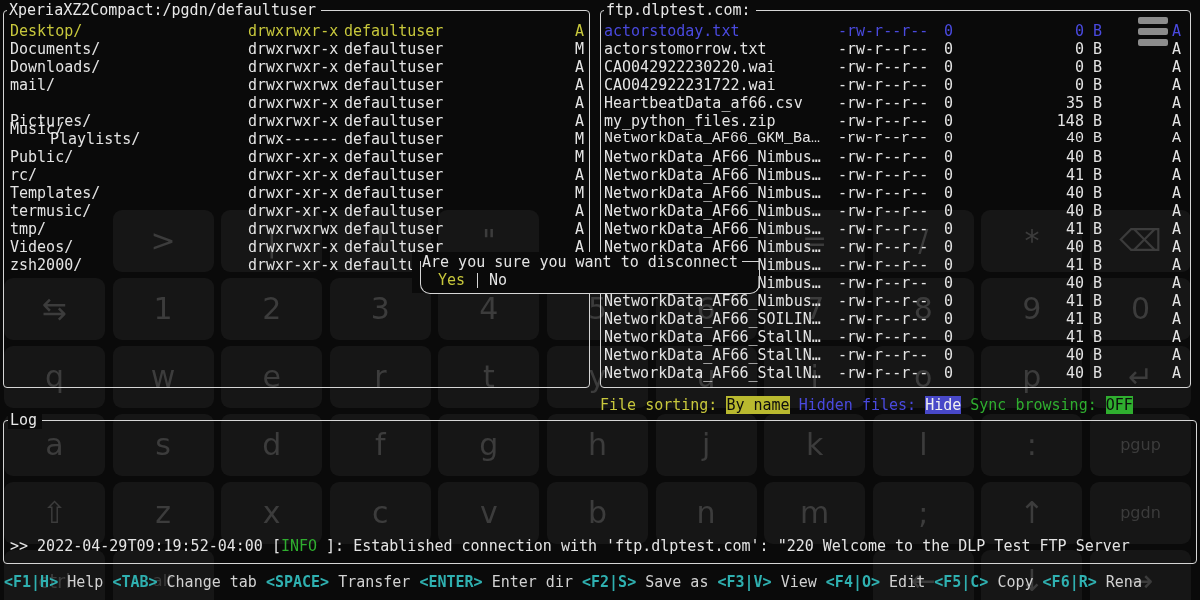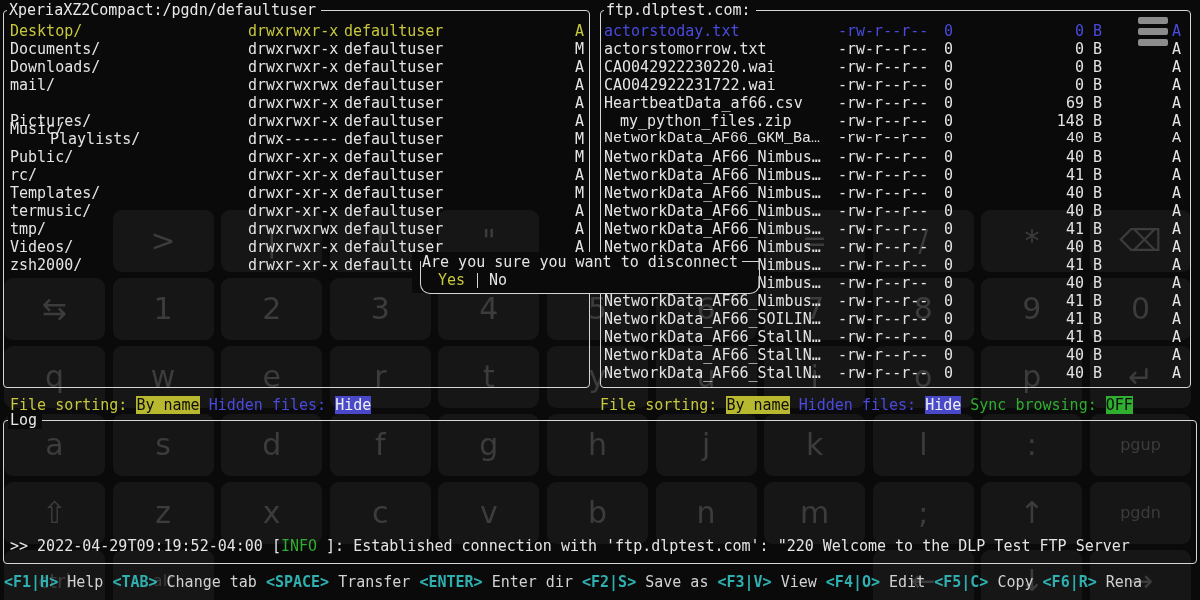--- a/index.html
+++ b/index.html
@@ -233,22 +233,22 @@
       <div class="frow" style="top: 256px;"><span class="cell" style="left:10px;">zsh2000/</span><span class="cell" style="left:248px;">drwxr-xr-x</span><span class="cell" style="left:344px;">defaultuser</span><span class="cell" style="left:575px;">A</span></div>
     </div>
 
   <div class="panel" style="left:600px;top:10px;width:589px;height:376px;"></div>
   <span class="ptitle" style="left:604px;top:1px;">ftp.dlptest.com:</span>
   <div id="right-rows">
       <div class="frow sel-blue" style="top: 22px;"><span class="cell" style="left:604px;">actorstoday.txt</span><span class="cell" style="left:838px;">-rw-r--r--</span><span class="cell" style="left:944px;">0</span><span class="cell" style="left:1030px;width:72px;text-align:right;">0 B</span><span class="cell" style="left:1172px;">A</span></div>
       <div class="frow" style="top: 40px;"><span class="cell" style="left:604px;">actorstomorrow.txt</span><span class="cell" style="left:838px;">-rw-r--r--</span><span class="cell" style="left:944px;">0</span><span class="cell" style="left:1030px;width:72px;text-align:right;">0 B</span><span class="cell" style="left:1172px;">A</span></div>
       <div class="frow" style="top: 58px;"><span class="cell" style="left:604px;">CAO042922230220.wai</span><span class="cell" style="left:838px;">-rw-r--r--</span><span class="cell" style="left:944px;">0</span><span class="cell" style="left:1030px;width:72px;text-align:right;">0 B</span><span class="cell" style="left:1172px;">A</span></div>
       <div class="frow" style="top: 76px;"><span class="cell" style="left:604px;">CAO042922231722.wai</span><span class="cell" style="left:838px;">-rw-r--r--</span><span class="cell" style="left:944px;">0</span><span class="cell" style="left:1030px;width:72px;text-align:right;">0 B</span><span class="cell" style="left:1172px;">A</span></div>
-      <div class="frow" style="top: 94px;"><span class="cell" style="left:604px;">HeartbeatData_af66.csv</span><span class="cell" style="left:838px;">-rw-r--r--</span><span class="cell" style="left:944px;">0</span><span class="cell" style="left:1030px;width:72px;text-align:right;">69 B</span><span class="cell" style="left:1172px;">A</span></div>
-      <div class="frow" style="top: 112px;"><span class="cell" style="left:604px;margin-left:16px;">my_python_files.zip</span><span class="cell" style="left:838px;">-rw-r--r--</span><span class="cell" style="left:944px;">0</span><span class="cell" style="left:1030px;width:72px;text-align:right;">148 B</span><span class="cell" style="left:1172px;">A</span></div>
+      <div class="frow" style="top: 94px;"><span class="cell" style="left:604px;">HeartbeatData_af66.csv</span><span class="cell" style="left:838px;">-rw-r--r--</span><span class="cell" style="left:944px;">0</span><span class="cell" style="left:1030px;width:72px;text-align:right;">35 B</span><span class="cell" style="left:1172px;">A</span></div>
+      <div class="frow" style="top: 112px;"><span class="cell" style="left:604px;">my_python_files.zip</span><span class="cell" style="left:838px;">-rw-r--r--</span><span class="cell" style="left:944px;">0</span><span class="cell" style="left:1030px;width:72px;text-align:right;">148 B</span><span class="cell" style="left:1172px;">A</span></div>
       <div class="frow" style="top: 130px; font-family: Liberation Mono, monospace;"><span class="cell" style="left:604px;">NetworkData_AF66_GKM_Ba…</span><span class="cell" style="left:838px;">-rw-r--r--</span><span class="cell" style="left:944px;">0</span><span class="cell" style="left:1030px;width:72px;text-align:right;">40 B</span><span class="cell" style="left:1172px;">A</span></div>
       <div class="frow" style="top: 148px;"><span class="cell" style="left:604px;">NetworkData_AF66_Nimbus…</span><span class="cell" style="left:838px;">-rw-r--r--</span><span class="cell" style="left:944px;">0</span><span class="cell" style="left:1030px;width:72px;text-align:right;">40 B</span><span class="cell" style="left:1172px;">A</span></div>
       <div class="frow" style="top: 166px;"><span class="cell" style="left:604px;">NetworkData_AF66_Nimbus…</span><span class="cell" style="left:838px;">-rw-r--r--</span><span class="cell" style="left:944px;">0</span><span class="cell" style="left:1030px;width:72px;text-align:right;">41 B</span><span class="cell" style="left:1172px;">A</span></div>
       <div class="frow" style="top: 184px;"><span class="cell" style="left:604px;">NetworkData_AF66_Nimbus…</span><span class="cell" style="left:838px;">-rw-r--r--</span><span class="cell" style="left:944px;">0</span><span class="cell" style="left:1030px;width:72px;text-align:right;">40 B</span><span class="cell" style="left:1172px;">A</span></div>
       <div class="frow" style="top: 202px;"><span class="cell" style="left:604px;">NetworkData_AF66_Nimbus…</span><span class="cell" style="left:838px;">-rw-r--r--</span><span class="cell" style="left:944px;">0</span><span class="cell" style="left:1030px;width:72px;text-align:right;">40 B</span><span class="cell" style="left:1172px;">A</span></div>
       <div class="frow" style="top: 220px;"><span class="cell" style="left:604px;">NetworkData_AF66_Nimbus…</span><span class="cell" style="left:838px;">-rw-r--r--</span><span class="cell" style="left:944px;">0</span><span class="cell" style="left:1030px;width:72px;text-align:right;">41 B</span><span class="cell" style="left:1172px;">A</span></div>
       <div class="frow" style="top: 238px;"><span class="cell" style="left:604px;">NetworkData_AF66_Nimbus…</span><span class="cell" style="left:838px;">-rw-r--r--</span><span class="cell" style="left:944px;">0</span><span class="cell" style="left:1030px;width:72px;text-align:right;">40 B</span><span class="cell" style="left:1172px;">A</span></div>
       <div class="frow" style="top: 256px;"><span class="cell" style="left:604px;">NetworkData_AF66_Nimbus…</span><span class="cell" style="left:838px;">-rw-r--r--</span><span class="cell" style="left:944px;">0</span><span class="cell" style="left:1030px;width:72px;text-align:right;">41 B</span><span class="cell" style="left:1172px;">A</span></div>
       <div class="frow" style="top: 274px;"><span class="cell" style="left:604px;">NetworkData_AF66_Nimbus…</span><span class="cell" style="left:838px;">-rw-r--r--</span><span class="cell" style="left:944px;">0</span><span class="cell" style="left:1030px;width:72px;text-align:right;">40 B</span><span class="cell" style="left:1172px;">A</span></div>
       <div class="frow" style="top: 292px;"><span class="cell" style="left:604px;">NetworkData_AF66_Nimbus…</span><span class="cell" style="left:838px;">-rw-r--r--</span><span class="cell" style="left:944px;">0</span><span class="cell" style="left:1030px;width:72px;text-align:right;">41 B</span><span class="cell" style="left:1172px;">A</span></div>
@@ -257,21 +257,20 @@
       <div class="frow" style="top: 346px;"><span class="cell" style="left:604px;">NetworkData_AF66_StallN…</span><span class="cell" style="left:838px;">-rw-r--r--</span><span class="cell" style="left:944px;">0</span><span class="cell" style="left:1030px;width:72px;text-align:right;">40 B</span><span class="cell" style="left:1172px;">A</span></div>
       <div class="frow" style="top: 364px;"><span class="cell" style="left:604px;">NetworkData_AF66_StallN…</span><span class="cell" style="left:838px;">-rw-r--r--</span><span class="cell" style="left:944px;">0</span><span class="cell" style="left:1030px;width:72px;text-align:right;">40 B</span><span class="cell" style="left:1172px;">A</span></div>
     </div>
 
   <div>
     <div class="hbar" style="left:1138px;top:17px;width:30px;height:7px;"></div>
     <div class="hbar" style="left:1138px;top:28px;width:30px;height:7px;"></div>
     <div class="hbar" style="left:1138px;top:39px;width:30px;height:7px;"></div>
   </div>
 
-  <div class="sortbar" style="left:10px;top:396px;"><span class="c-yellow">File sorting: </span><span class="bg-yellow">By name</span><span class="c-blue"> Hidden files: </span><span class="bg-blue">Hide</span></div>
 
   <div class="sortbar" style="left:600px;top:396px;"><span class="c-yellow">File sorting: </span><span class="bg-yellow">By name</span><span class="c-blue"> Hidden files: </span><span class="bg-blue">Hide</span><span class="c-green"> Sync browsing: </span><span class="bg-green">OFF</span></div>
 
   <div class="panel" style="left:3px;top:420px;width:1192px;height:142px;"></div>
   <span class="ptitle" style="left:8px;top:411px;">Log</span>
   <div class="logline"><span>&gt;&gt; </span><span>2022-04-29T09:19:52-04:00 </span><span>[</span><span class="c-green">INFO</span><span> ]: </span><span>Established connection with 'ftp.dlptest.com': "220 Welcome to the DLP Test FTP Server</span></div>
 
   <div class="dlg-cover"></div>
   <div class="dlg-box"></div>
   <div class="dlg-topseg"></div>

